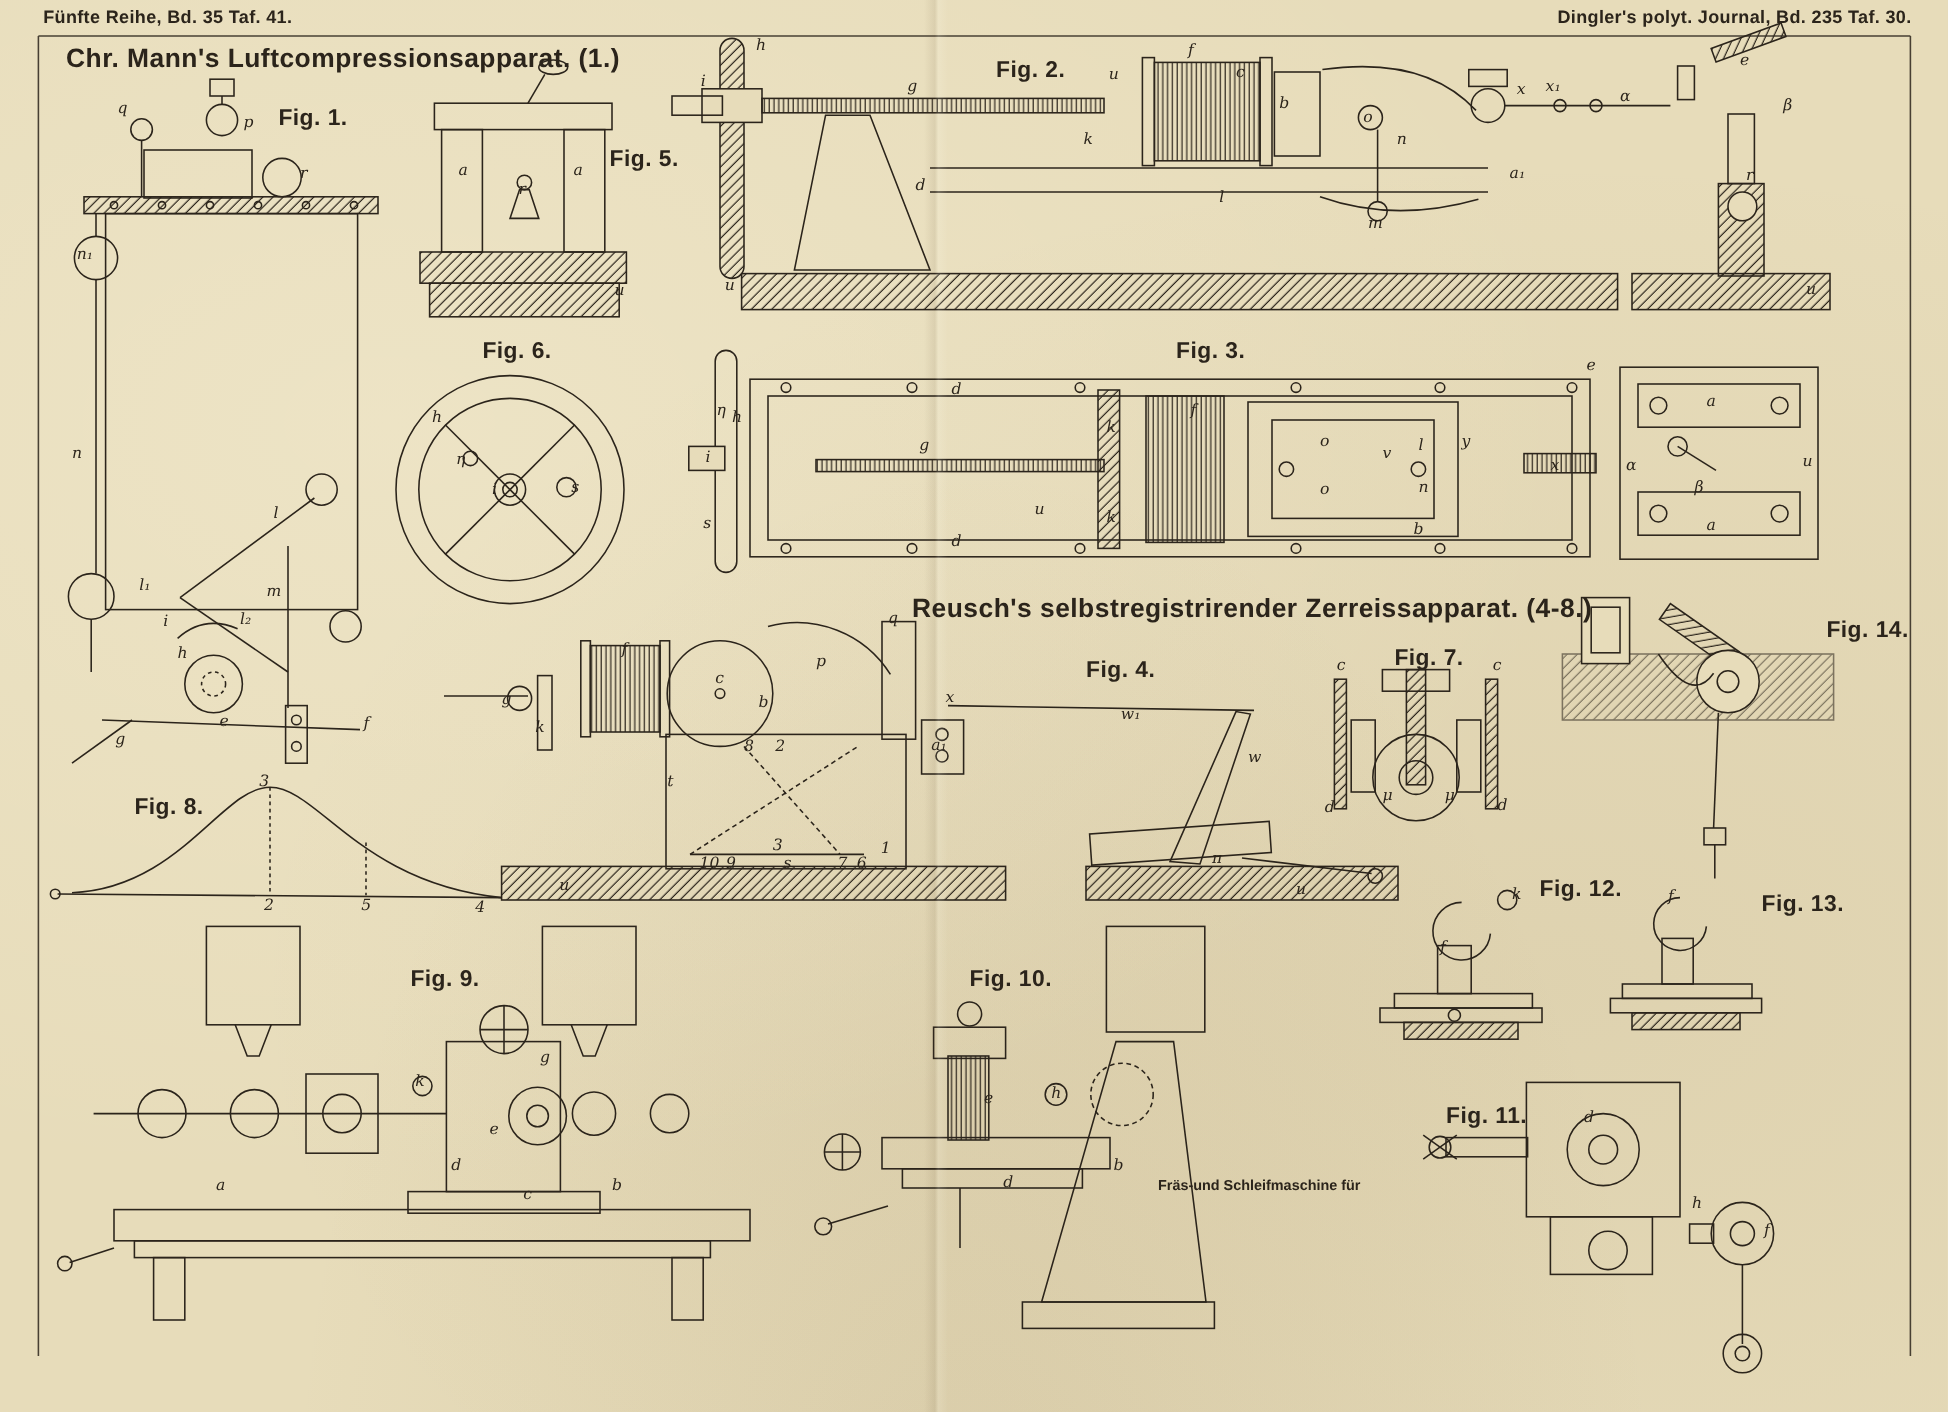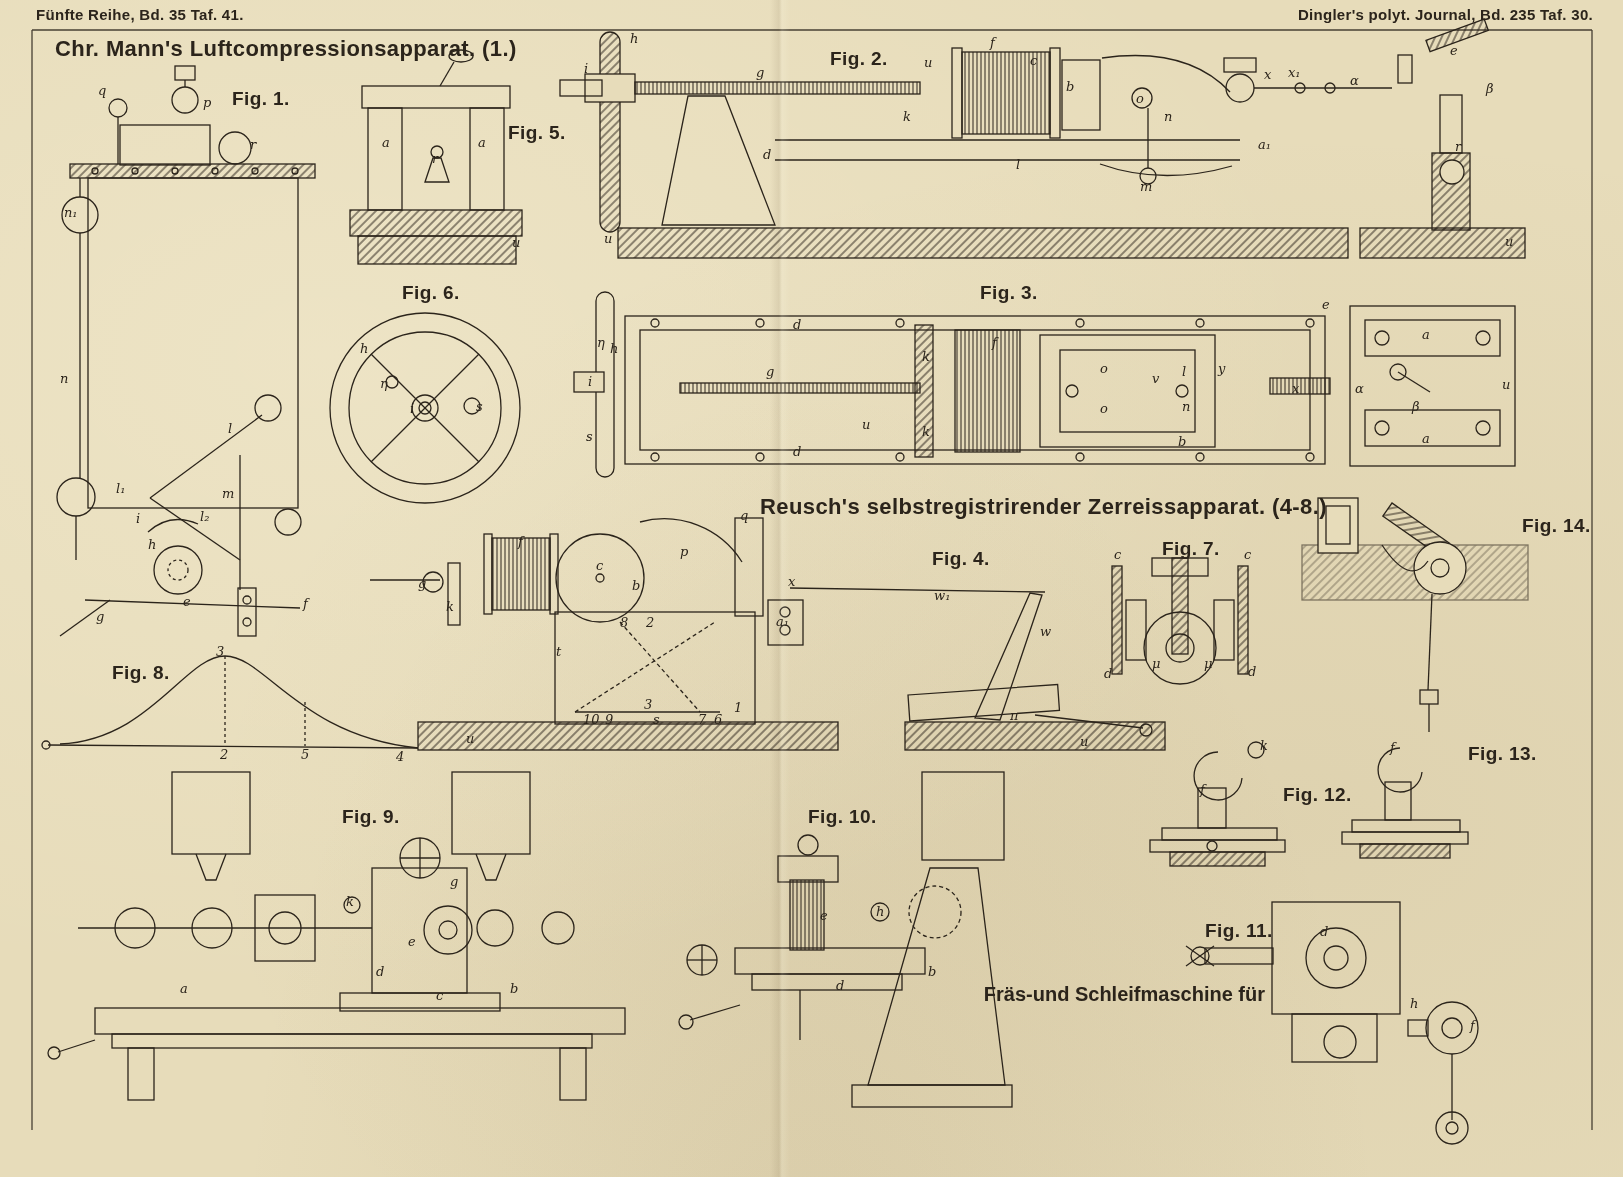--- a/index.html
+++ b/index.html
@@ -25,22 +25,22 @@
   }
   .header-left { left:36px; }
   .header-right { right:30px; }
   .plate-title {
     position:absolute; left:55px; top:36px; font-size:22px; font-weight:bold; letter-spacing:0.4px;
   }
   .caption-reusch {
     position:absolute; left:760px; top:494px; font-size:22px; font-weight:bold; letter-spacing:0.4px;
   }
   .caption-fraes {
-    position:absolute; left:965px; top:980px; width:300px; text-align:right;
-    font-size:20px; font-weight:bold; line-height:1.45;
+    position:absolute; left:965px; top:980px; width:300px; text-align:left;
+    font-size:12px; font-weight:bold; line-height:1.45;
   }
   .footer {
     position:absolute; left:0; right:0; top:1140px; text-align:center;
     font-family:"DejaVu Serif", serif; font-style:italic; font-size:13px;
   }
   .fig-label {
     position:absolute; font-size:19px; font-weight:bold; letter-spacing:0.4px; white-space:nowrap;
   }
   .part-letter {
     position:absolute; font-family:"DejaVu Serif", serif; font-style:italic;
@@ -355,29 +355,29 @@
 
   <div class="caption-fraes">
     <div>Fräs-und Schleifmaschine für</div>
   </div>
 
 
   <div id="labels-layer">
       <div class="fig-label" style="left: 232px; top: 88px;">Fig. 1.</div>
       <div class="fig-label" style="left: 830px; top: 48px;">Fig. 2.</div>
       <div class="fig-label" style="left: 980px; top: 282px;">Fig. 3.</div>
-      <div class="fig-label" style="left: 905px; top: 548px; margin-left: 27px;">Fig. 4.</div>
+      <div class="fig-label" style="left: 905px; top: 548px;">Fig. 4.</div>
       <div class="fig-label" style="left: 508px; top: 122px;">Fig. 5.</div>
       <div class="fig-label" style="left: 402px; top: 282px;">Fig. 6.</div>
       <div class="fig-label" style="left: 1162px; top: 538px;">Fig. 7.</div>
       <div class="fig-label" style="left: 112px; top: 662px;">Fig. 8.</div>
       <div class="fig-label" style="left: 342px; top: 806px;">Fig. 9.</div>
       <div class="fig-label" style="left: 808px; top: 806px;">Fig. 10.</div>
       <div class="fig-label" style="left: 1205px; top: 920px;">Fig. 11.</div>
-      <div class="fig-label" style="left: 1283px; top: 784px; text-align: right;">Fig. 12.</div>
+      <div class="fig-label" style="left: 1283px; top: 731px; text-align: right;">Fig. 12.</div>
       <div class="fig-label" style="left: 1468px; top: 743px;">Fig. 13.</div>
       <div class="fig-label" style="left: 1506px; top: 515px; margin-left: 16px;">Fig. 14.</div>
       <div class="part-letter" style="left: 98px; top: 84px;">q</div>
       <div class="part-letter" style="left: 203px; top: 96px;">p</div>
       <div class="part-letter" style="left: 250px; top: 138px;">r</div>
       <div class="part-letter" style="left: 64px; top: 206px;">n₁</div>
       <div class="part-letter" style="left: 60px; top: 372px;">n</div>
       <div class="part-letter" style="left: 228px; top: 422px;">l</div>
       <div class="part-letter" style="left: 116px; top: 482px;">l₁</div>
       <div class="part-letter" style="left: 200px; top: 510px;">l₂</div>

